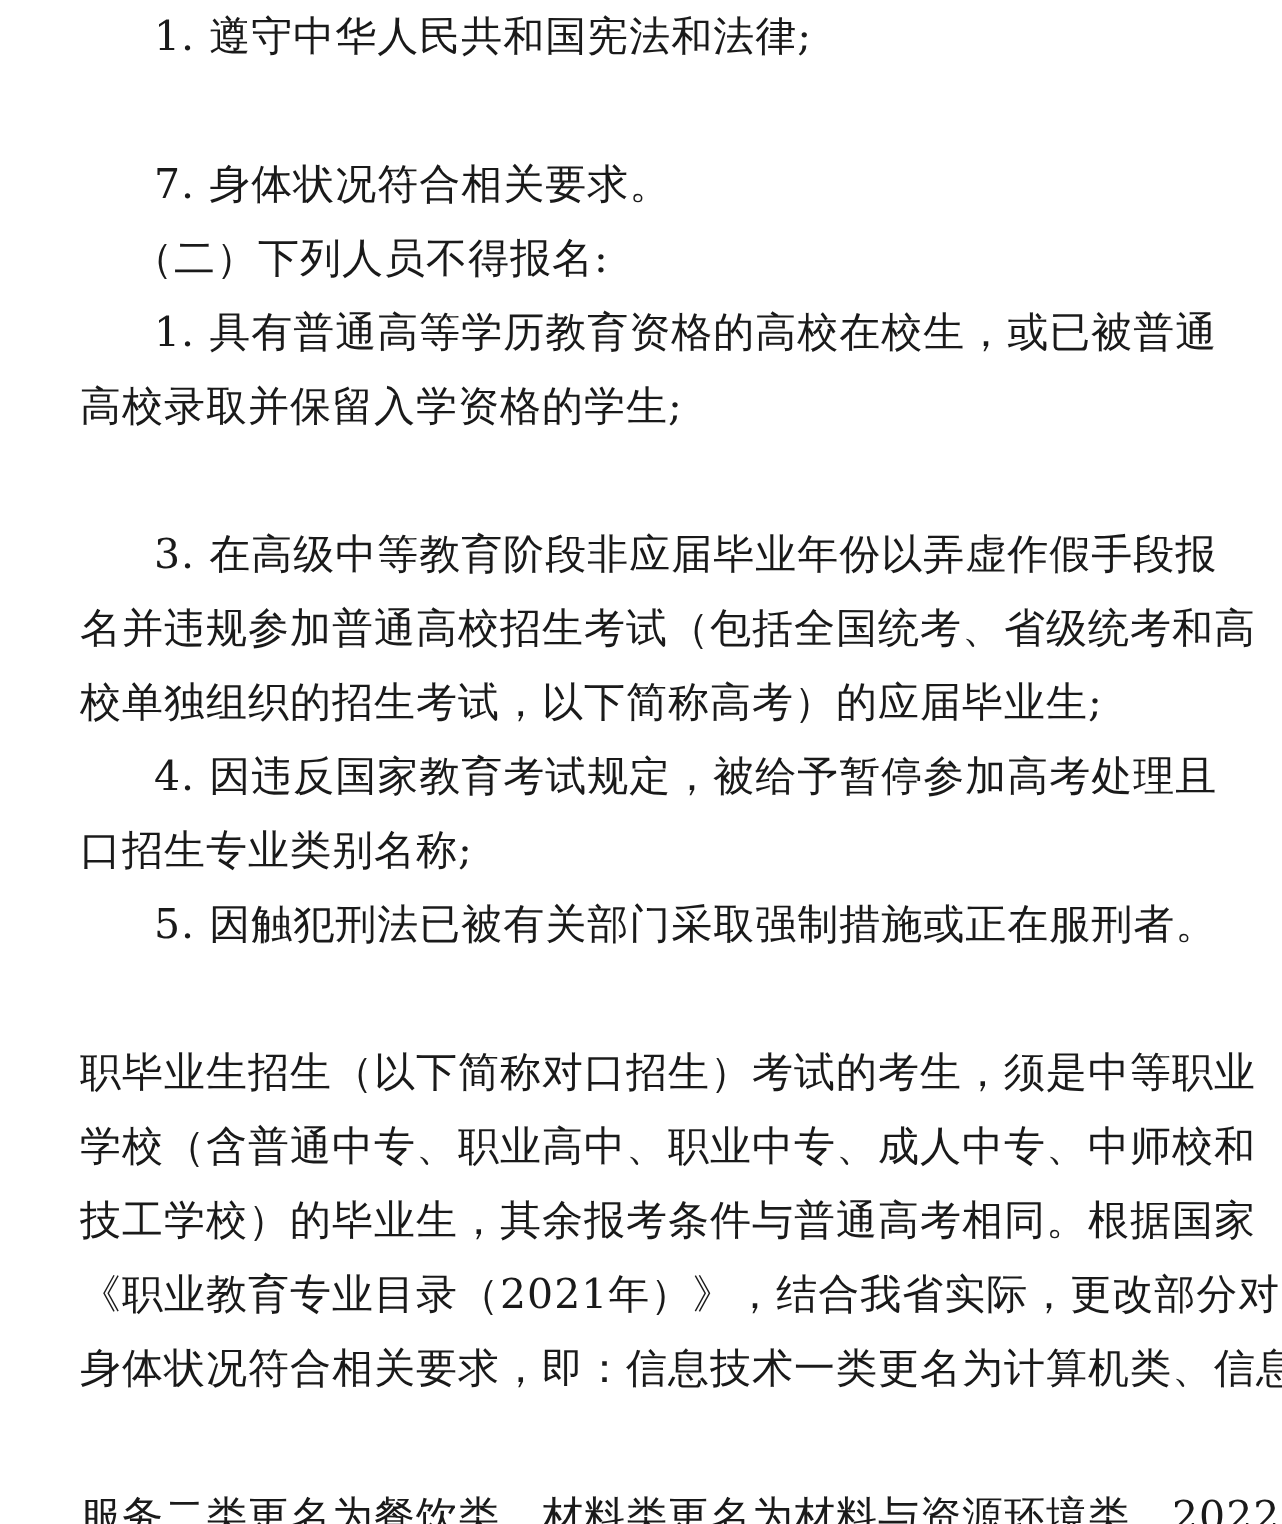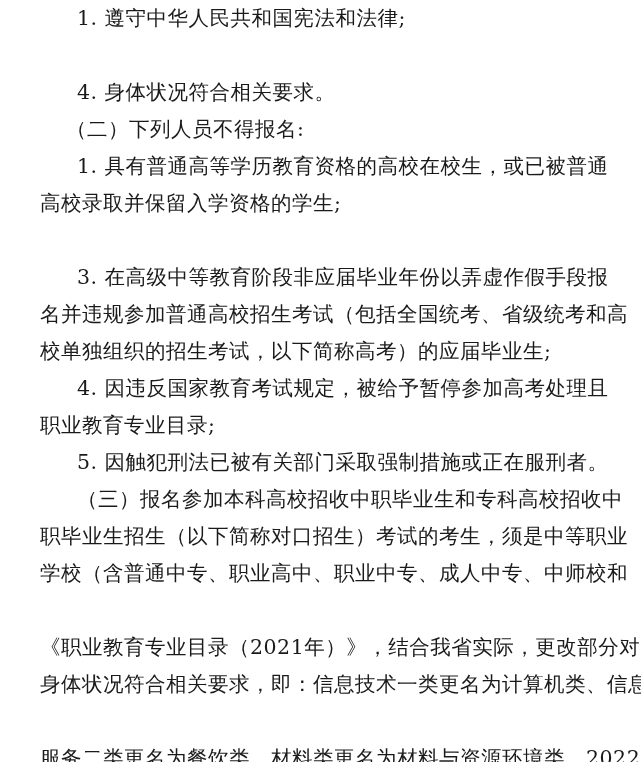--- a/index.html
+++ b/index.html
@@ -9,29 +9,29 @@
   .line { position: absolute; left: 40px; width: 514px; height: 24px; font-size: 20.5px;
           line-height: 24px; white-space: nowrap; letter-spacing: 0.5px; text-align: justify; text-align-last: justify; }
   .line.indent { left: 77px; width: 477px; }
   .line.last { text-align-last: left; }
 </style>
 </head>
 <body>
 
 <div class="page">
   <div class="line indent last" style="top:6px">1. 遵守中华人民共和国宪法和法律;</div>
-  <div class="line indent last" style="top:80px">4. 身体状况符合相关要求。</div>
+  <div class="line indent last" style="top:80px">7. 身体状况符合相关要求。</div>
   <div class="line indent last" style="top:117px;left:66px">（二）下列人员不得报名:</div>
   <div class="line indent" style="top:154px">1. 具有普通高等学历教育资格的高校在校生，或已被普通</div>
   <div class="line last" style="top:191px">高校录取并保留入学资格的学生;</div>
   <div class="line indent" style="top:265px">3. 在高级中等教育阶段非应届毕业年份以弄虚作假手段报</div>
   <div class="line" style="top:302px">名并违规参加普通高校招生考试（包括全国统考、省级统考和高</div>
   <div class="line last" style="top:339px">校单独组织的招生考试，以下简称高考）的应届毕业生;</div>
   <div class="line indent" style="top:376px">4. 因违反国家教育考试规定，被给予暂停参加高考处理且</div>
-  <div class="line last" style="top:413px">职业教育专业目录;</div>
+  <div class="line last" style="top:413px">口招生专业类别名称;</div>
   <div class="line indent last" style="top:450px">5. 因触犯刑法已被有关部门采取强制措施或正在服刑者。</div>
-  <div class="line indent" style="top:487px">（三）报名参加本科高校招收中职毕业生和专科高校招收中</div>
   <div class="line" style="top:524px">职毕业生招生（以下简称对口招生）考试的考生，须是中等职业</div>
   <div class="line" style="top:561px">学校（含普通中专、职业高中、职业中专、成人中专、中师校和</div>
+  <div class="line" style="top:598px">技工学校）的毕业生，其余报考条件与普通高考相同。根据国家</div>
   <div class="line" style="top:635px">《职业教育专业目录（2021年）》，结合我省实际，更改部分对</div>
   <div class="line" style="top:672px">身体状况符合相关要求，即：信息技术一类更名为计算机类、信息</div>
   <div class="line" style="top:746px">服务二类更名为餐饮类、材料类更名为材料与资源环境类。2022</div>
 </div>
 
 </body></html>

